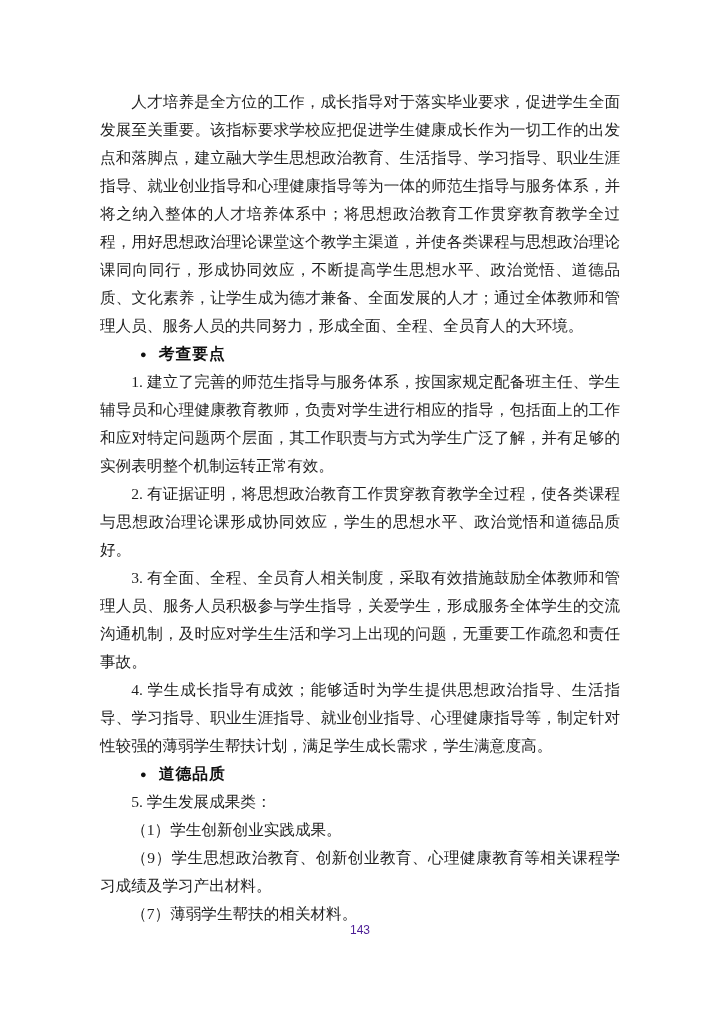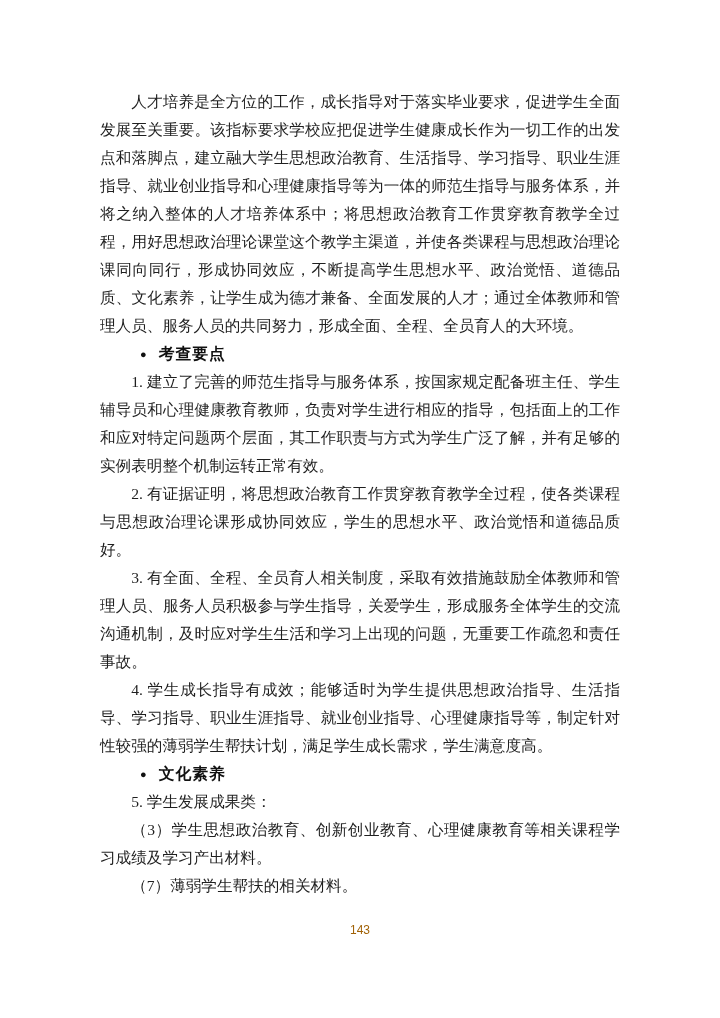--- a/index.html
+++ b/index.html
@@ -55,21 +55,21 @@
   .page-footer {
     position: absolute;
     top: 920px;
     left: 0;
     width: 720px;
     text-align: center;
   }
   .page-number {
     font-size: 12px;
     font-family: "Liberation Sans", "DejaVu Sans", sans-serif;
-    color: #a16207;
+    color: #4c1d95;
   }
 </style>
 </head>
 <body>
 
 <div class="page">
   <main class="content">
 
     <p class="body-para">人才培养是全方位的工作，成长指导对于落实毕业要求，促进学生全面发展至关重要。该指标要求学校应把促进学生健康成长作为一切工作的出发点和落脚点，建立融大学生思想政治教育、生活指导、学习指导、职业生涯指导、就业创业指导和心理健康指导等为一体的师范生指导与服务体系，并将之纳入整体的人才培养体系中；将思想政治教育工作贯穿教育教学全过程，用好思想政治理论课堂这个教学主渠道，并使各类课程与思想政治理论课同向同行，形成协同效应，不断提高学生思想水平、政治觉悟、道德品质、文化素养，让学生成为德才兼备、全面发展的人才；通过全体教师和管理人员、服务人员的共同努力，形成全面、全程、全员育人的大环境。</p>
 
@@ -77,24 +77,25 @@
       <span class="bullet">●</span>
       <span class="heading-text">考查要点</span>
     </div>
     <p class="body-para">1. 建立了完善的师范生指导与服务体系，按国家规定配备班主任、学生辅导员和心理健康教育教师，负责对学生进行相应的指导，包括面上的工作和应对特定问题两个层面，其工作职责与方式为学生广泛了解，并有足够的实例表明整个机制运转正常有效。</p>
     <p class="body-para">2. 有证据证明，将思想政治教育工作贯穿教育教学全过程，使各类课程与思想政治理论课形成协同效应，学生的思想水平、政治觉悟和道德品质好。</p>
     <p class="body-para">3. 有全面、全程、全员育人相关制度，采取有效措施鼓励全体教师和管理人员、服务人员积极参与学生指导，关爱学生，形成服务全体学生的交流沟通机制，及时应对学生生活和学习上出现的问题，无重要工作疏忽和责任事故。</p>
     <p class="body-para">4. 学生成长指导有成效；能够适时为学生提供思想政治指导、生活指导、学习指导、职业生涯指导、就业创业指导、心理健康指导等，制定针对性较强的薄弱学生帮扶计划，满足学生成长需求，学生满意度高。</p>
 
     <div class="section-heading">
       <span class="bullet">●</span>
-      <span class="heading-text">文化素养</span>
+      <span class="heading-text">道德品质</span>
     </div>
     <p class="body-para">5. 学生发展成果类：</p>
-    <p class="body-para">（3）学生思想政治教育、创新创业教育、心理健康教育等相关课程学习成绩及学习产出材料。</p>
+    <p class="body-para">（1）学生创新创业实践成果。</p>
+    <p class="body-para">（9）学生思想政治教育、创新创业教育、心理健康教育等相关课程学习成绩及学习产出材料。</p>
     <p class="body-para">（7）薄弱学生帮扶的相关材料。</p>
 
   </main>
 
   <footer class="page-footer">
     <span class="page-number">143</span>
   </footer>
 </div>
 
 </body></html>

